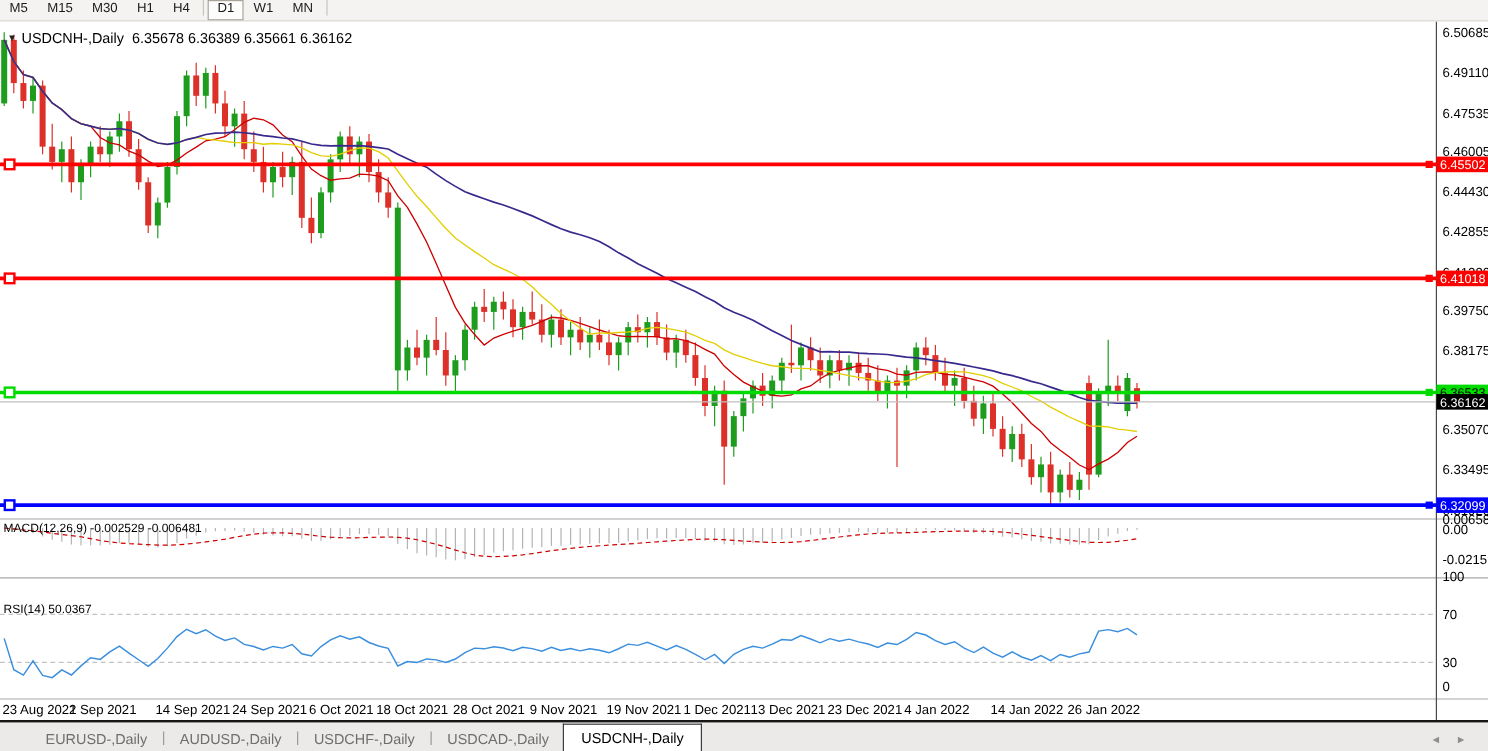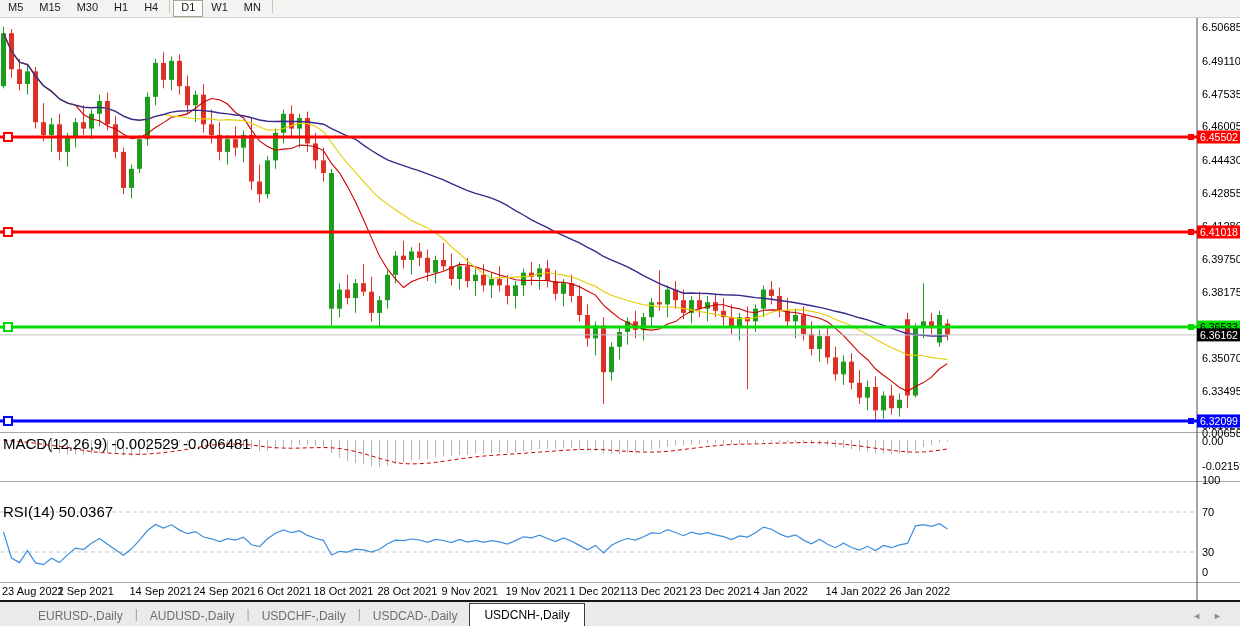--- a/index.html
+++ b/index.html
@@ -2,21 +2,21 @@
 <html><head>
 <meta charset="utf-8">
 <style>
   html,body{margin:0;padding:0;}
   body{width:1240px;height:626px;overflow:hidden;background:#fff;font-family:"Liberation Sans",sans-serif;}
   .toolbar{height:17px;background:#f4f3f1;border-bottom:1px solid #d6d2ca;display:flex;font-size:11px;color:#1a1a1a;}
   .tf-btn{padding:1px 8px;cursor:default;line-height:13px;}
   .tf-btn.active{background:#fdfdfb;border:1px solid #a8a49c;padding:0 7px;}
   .tf-sep{width:1px;height:13px;background:#c9c5bd;margin:0 3px;}
   .chart-wrap{position:relative;width:1240px;height:582px;background:#fff;}
-  .overlay-label{position:absolute;font-size:15px;color:#000;white-space:pre;pointer-events:none;}
+  .overlay-label{position:absolute;font-size:10px;color:#000;white-space:pre;pointer-events:none;}
   #chart-title{top:7px;left:6px;font-size:12px;}
   #chart-title .arrow{font-size:8px;vertical-align:2px;margin-right:4px;color:#222;}
   #macd-label{top:417px;left:3px;}
   #rsi-label{top:485px;left:3px;}
   .tabbar{height:28px;background:#ebeae8;border-top:2px solid #161616;display:flex;align-items:flex-end;padding-left:26px;position:relative;box-sizing:border-box;}
   .tab{font-size:12px;color:#6e6e6e;padding:4px 12px 5px 12px;cursor:default;white-space:nowrap;}
   .tab.active{background:#fff;color:#000;border:1px solid #3c3c3c;border-bottom:none;padding:4px 14px 6px 14px;margin-bottom:0;}
   .tab-sep{color:#9a9a9a;align-self:center;font-size:12px;padding-bottom:2px;}
   .tab-arrows{position:absolute;right:6px;bottom:7px;color:#8e8e8e;font-size:9px;letter-spacing:12px;}
   svg text{font-family:"Liberation Sans",sans-serif;}
@@ -463,20 +463,21 @@
       <text x="377.5" y="577" font-size="11" fill="#000">28 Oct 2021</text>
       <text x="441.5" y="577" font-size="11" fill="#000">9 Nov 2021</text>
       <text x="505.5" y="577" font-size="11" fill="#000">19 Nov 2021</text>
       <text x="569.5" y="577" font-size="11" fill="#000">1 Dec 2021</text>
       <text x="625.5" y="577" font-size="11" fill="#000">13 Dec 2021</text>
       <text x="689.5" y="577" font-size="11" fill="#000">23 Dec 2021</text>
       <text x="753.5" y="577" font-size="11" fill="#000">4 Jan 2022</text>
       <text x="825.5" y="577" font-size="11" fill="#000">14 Jan 2022</text>
       <text x="889.5" y="577" font-size="11" fill="#000">26 Jan 2022</text>
     </svg>
+  <div class="overlay-label" id="chart-title"><span class="arrow">▼</span><span>USDCNH-,Daily</span>  <span>6.35678 6.36389 6.35661 6.36162</span></div>
   <div class="overlay-label" id="macd-label">MACD(12,26,9) -0.002529 -0.006481</div>
   <div class="overlay-label" id="rsi-label">RSI(14) 50.0367</div>
 </div>
 
 <div class="tabbar" id="tabbar">
   <div class="tab-arrows"><span>◄</span><span>►</span></div>
 <div class="tab">EURUSD-,Daily</div>
     <span class="tab-sep">|</span>
     <div class="tab">AUDUSD-,Daily</div>
     <span class="tab-sep">|</span>

